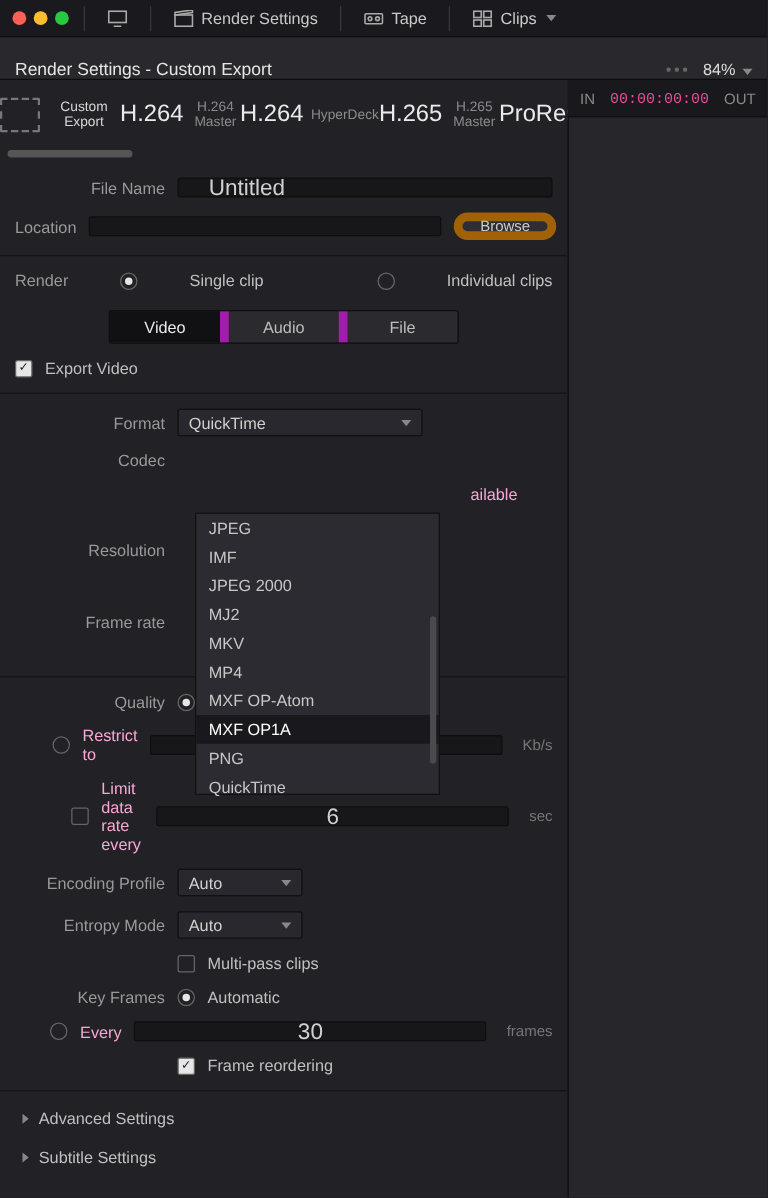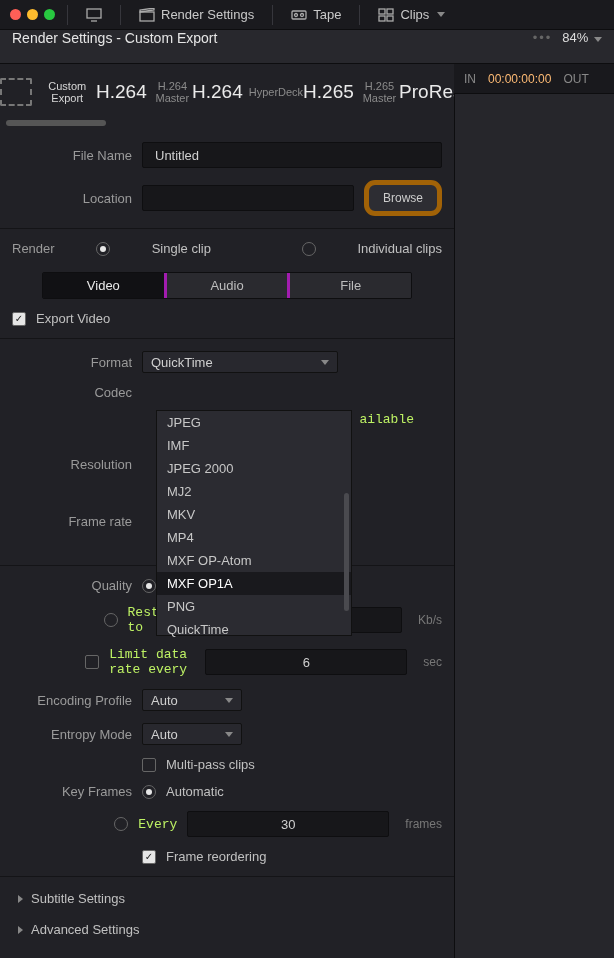--- a/index.html
+++ b/index.html
@@ -18,35 +18,35 @@
     padding-left: 10px; gap: 6px;
   }
   .tl { width:11px; height:11px; border-radius:50%; }
   .tl.red{background:#ff5f57;} .tl.yel{background:#febc2e;} .tl.grn{background:#28c840;}
   .tb-sep{ width:1px; height:20px; background:#36363c; margin:0 6px;}
   .tb-item{ display:flex; align-items:center; gap:6px; padding:0 6px; color:#c9c9c9; cursor:pointer;}
   .tb-ico{ width:16px; height:14px; display:inline-block;}
   .chev-dn{ width:0;height:0;border-left:4px solid transparent;border-right:4px solid transparent;border-top:5px solid #888; display:inline-block; margin-left:2px;}
   
   .subbar {
-    height:34px; display:flex; align-items:flex-start; justify-content:space-between;
+    height:34px; display:flex; align-items:flex-end; justify-content:space-between;
     background:#28282d; border-bottom:1px solid #0d0d0f;
     padding:0 12px;
   }
   .subbar-left{font-size:14px; color:#e6e6e6;}
   .subbar-right{display:flex; align-items:center; gap:10px;}
   .dots{color:#666; letter-spacing:2px; cursor:pointer;}
   .zoom{color:#ddd; font-size:13px;}
   
   .right-pane {
     position:absolute; top:64px; right:0; width:160px; height:30px;
     background:#19191d; display:flex; align-items:center; gap:12px;
     padding:0 10px; color:#888; font-size:12px; border-bottom:1px solid #0d0d0f;
   }
-  .right-pane .tc{ color:#fdba74; font-variant-numeric: tabular-nums;}
+  .right-pane .tc{ color:#ec4899; font-variant-numeric: tabular-nums; font-family: Liberation Mono, monospace;}
   .right-mask{
     position:absolute; top:94px; right:0; width:160px; bottom:0;
     background:#26262b; border-left:1px solid #0d0d0f;
   }
   
   .presets{
     display:flex; gap:0; padding:14px 0 8px 0;
     overflow:hidden;
     width:454px;
   }
@@ -65,58 +65,58 @@
     height:6px; width:100px; background:#555; border-radius:3px;
     margin:6px 0 10px 6px;
   }
   
   .panel{ width:454px; background:#212126; }
   .row{
     display:flex; align-items:center; padding:6px 12px; gap:10px;
   }
   .row .lbl{ width:120px; text-align:right; color:#9a9a9a; font-size:13px;}
   .input{
-    flex:1; height:26px; background:#17171a; border:1px solid #0e0e10;
-    border-radius:2px; color:#d0d0d0; padding:2px 12px; font-size:13px;
+    flex:1; height:16px; background:#17171a; border:1px solid #0e0e10;
+    border-radius:2px; color:#d0d0d0; padding:2px 24px; font-size:18px;
   }
   .input.sm{ flex:0 0 50px; text-align:center;}
   .input.loc{ flex:1; }
   .btn{
-    height:36px; padding:0 14px; background:#2d2d33; border:5px solid #a16207;
+    height:22px; padding:0 14px; background:#2d2d33; border:7px solid #a16207;
     border-radius:11px; color:#ccc; font-size:12px; cursor:pointer;
     display:flex; align-items:center;
   }
   .sep{ height:1px; background:#141417; margin:6px 0; width:454px;}
   
   .radio{
     width:14px;height:14px;border-radius:50%;border:1px solid #666;
     display:inline-flex; align-items:center; justify-content:center; cursor:pointer;
     flex:0 0 14px;
   }
   .radio.on::after{content:"";width:6px;height:6px;border-radius:50%;background:#e6e6e6;}
   .check{
     width:14px;height:14px;border:1px solid #666;border-radius:2px;
     display:inline-flex;align-items:center;justify-content:center;cursor:pointer;
     flex:0 0 14px;
   }
   .check.on{background:#e6e6e6;}
   .check.on::after{content:"✓";font-size:10px;color:#222;line-height:1;}
   .opt-text{font-size:13px;color:#c0c0c0;}
-  .opt-text.disabled{color:#bef264;font-family:Liberation Mono, monospace;}
+  .opt-text.disabled{color:#f9a8d4;}
   
   .seg{
-    display:flex; margin:10px auto 6px auto; width:370px;
+    display:flex; margin:10px auto 6px auto; width:280px;
     border:1px solid #0e0e10; border-radius:2px; overflow:hidden;
   }
   .seg .tab{
     flex:1; text-align:center; padding:5px 0; background:#2a2a2f;
     color:#bdbdbd; cursor:pointer; font-size:13px;
   }
   .seg .tab.active{ background:#111114; color:#eaeaea;}
-  .seg .tab + .tab{ border-left:3px solid #a21caf;}
+  .seg .tab + .tab{ border-left:7px solid #a21caf;}
   
   .select{
     flex:1; height:22px; background:#28282e; border:1px solid #111;
     border-radius:2px; color:#d0d0d0; padding:2px 8px; font-size:13px;
     display:flex; align-items:center; justify-content:space-between; cursor:pointer;
   }
   .select.sm{ flex:0 0 100px;}
   .select .chev{border-left:4px solid transparent;border-right:4px solid transparent;border-top:5px solid #888;}
   
   .dropdown{
@@ -345,25 +345,25 @@
   <div class="row">
     <span class="lbl"></span>
     <span class="check on"></span>
     <span class="opt-text">Frame reordering</span>
   </div>
 
   <div class="sep"></div>
 
   <div class="sect">
     <span class="chev-rt"></span>
-    <span>Subtitle Settings</span>
+    <span>Advanced Settings</span>
   </div>
   <div class="sect">
     <span class="chev-rt"></span>
-    <span>Advanced Settings</span>
+    <span>Subtitle Settings</span>
   </div>
 
 </div>
 
 <div class="dropdown" id="format-dd">
   <div class="dd-scroll"></div>
 <div class="item">JPEG</div>
     <div class="item">IMF</div>
     <div class="item">JPEG 2000</div>
     <div class="item">MJ2</div>

